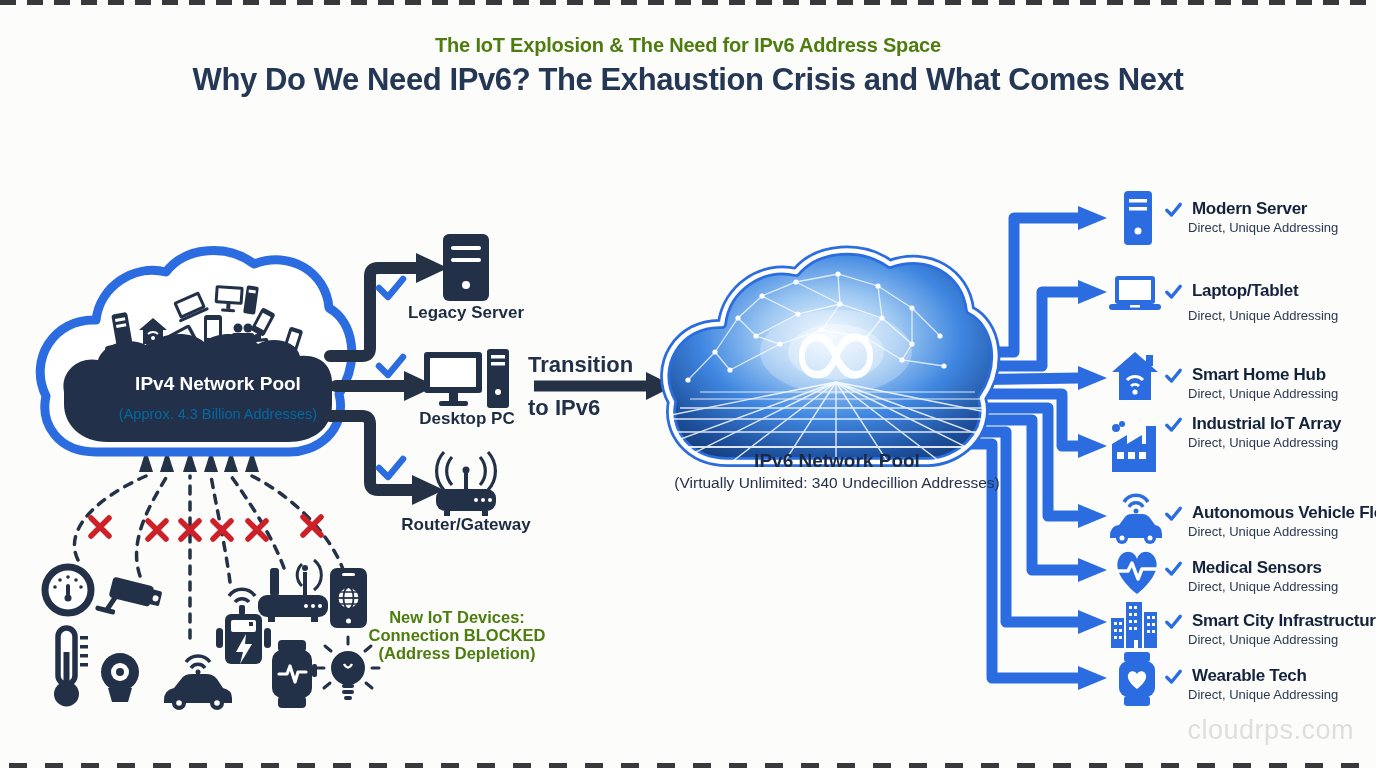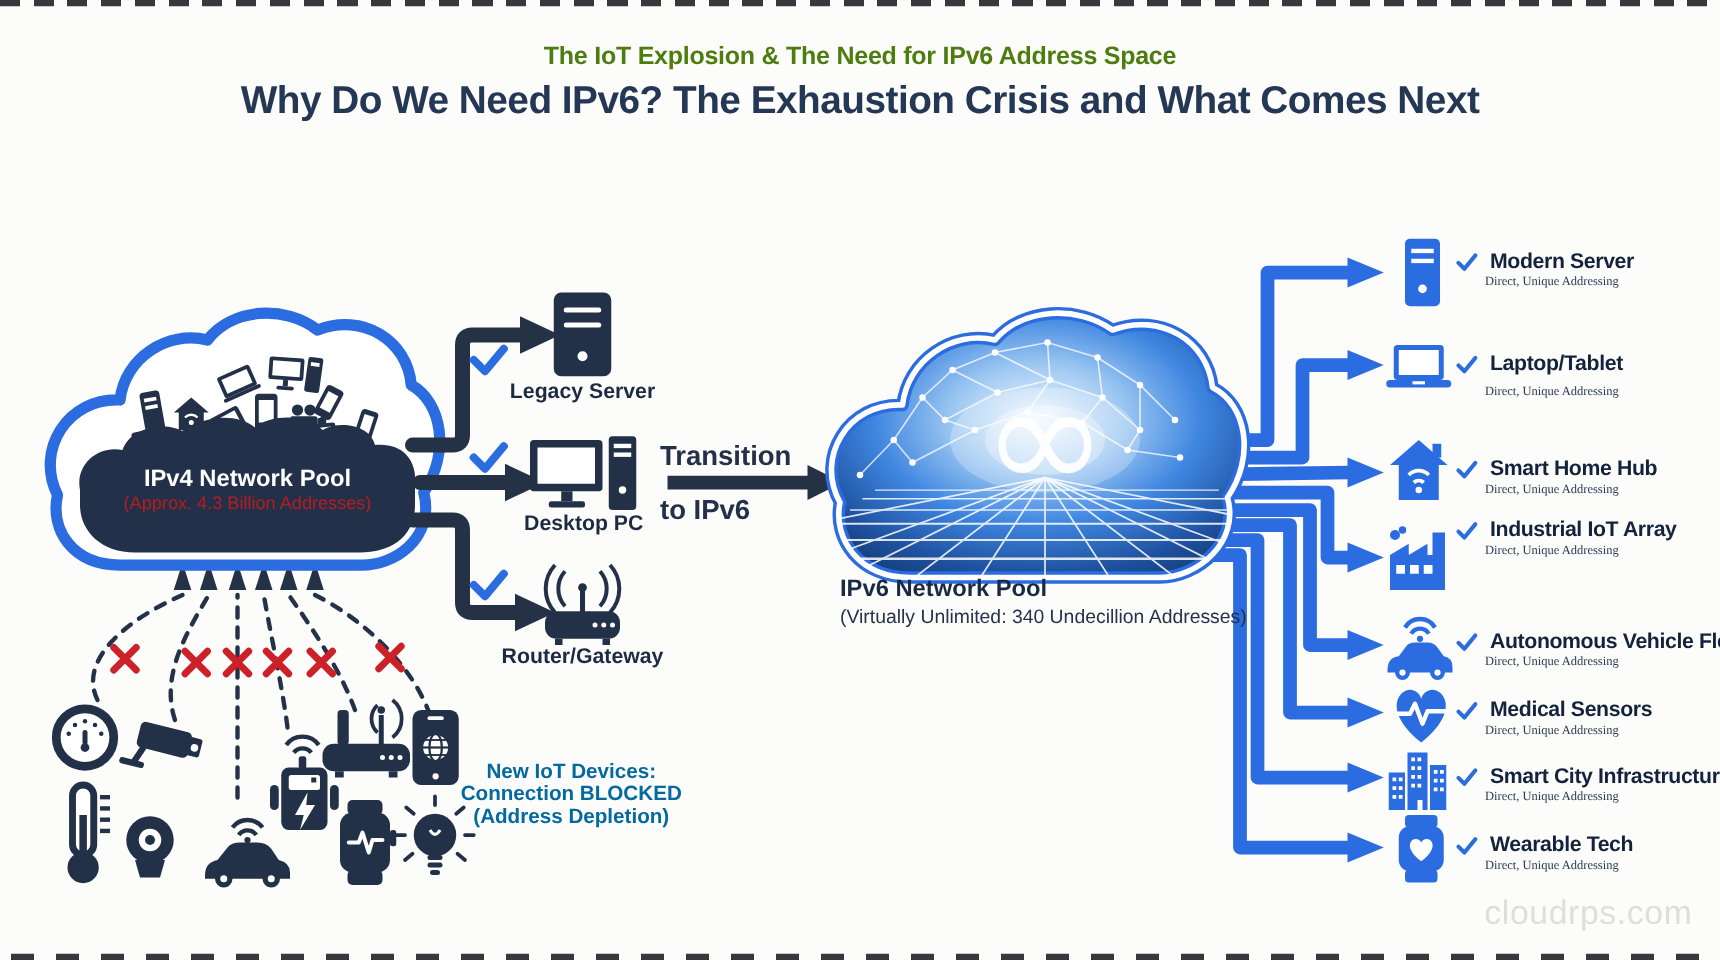--- a/index.html
+++ b/index.html
@@ -16,48 +16,48 @@
 
   
   .hdr-sub{left:0;right:0;top:34px;text-align:center;font-size:20px;font-weight:600;color:#4d7c0f;letter-spacing:-0.2px;}
   .hdr-title{left:0;right:0;top:62px;text-align:center;font-size:31px;font-weight:800;color:#243754;letter-spacing:-0.4px;}
 
   .sec-head{font-size:21px;font-weight:800;color:#1d2b42;letter-spacing:-0.3px;}
   .sec-head-left{left:82px;top:142px;}
   .sec-head-right{left:766px;top:142px;}
 
   
-  .pool4{left:64px;width:268px;top:373px;text-align:center;color:#fff;}
+  .pool4{left:64px;width:268px;top:373px;text-align:center;color:#fff;padding-left:20px;}
   .pool4 .l1{font-size:19px;font-weight:800;}
-  .pool4 .l2{font-size:14.5px;color:#b91c1c;margin-top:0;}
+  .pool4 .l2{font-size:14.5px;color:#0369a1;margin-top:11px;}
 
   
   .dev-label{width:150px;text-align:center;font-size:17px;font-weight:800;color:#1d2b42;}
 
   
   .trans{width:140px;font-size:22px;font-weight:800;color:#22304a;}
 
   
-  .blocked{left:366px;width:182px;top:608px;text-align:center;color:#0369a1;font-size:16.5px;font-weight:800;line-height:1.1;}
-
-  
-  .pool6{left:672px;width:330px;top:461px;}
+  .blocked{left:366px;width:182px;top:608px;text-align:center;color:#4d7c0f;font-size:16.5px;font-weight:800;line-height:1.1;}
+
+  
+  .pool6{left:672px;width:330px;top:450px;text-align:center;}
   .pool6 .l1{font-size:19px;font-weight:800;color:#1b2a44;}
   .pool6 .l2{font-size:15.5px;color:#24324a;margin-top:2px;}
 
   
   .note6{left:676px;top:647px;width:330px;font-size:16.5px;color:#1c2a40;line-height:1.12;}
 
   
   .r-row{position:absolute;left:1164px;width:210px;}
   .r-line{display:flex;align-items:center;gap:9px;}
   .chk{width:19px;height:19px;flex:0 0 auto;}
   .chk path{fill:none;stroke:#2b6ce0;stroke-width:4.2;stroke-linecap:round;stroke-linejoin:round;}
   .r-label{font-size:17px;font-weight:800;color:#14233c;letter-spacing:-0.3px;white-space:nowrap;}
-  .r-sub{font-size:10px;color:#2a3a50;margin-top:1px;padding-left:24px;white-space:nowrap;font-family:Liberation Serif, serif;}
+  .r-sub{font-size:13px;color:#2a3a50;margin-top:1px;padding-left:24px;white-space:nowrap;}
 
   .watermark{right:22px;bottom:22px;font-size:27px;color:#dededc;letter-spacing:0.5px;
              text-shadow:0 1px 0 #ffffff;}
 </style>
 </head>
 <body>
 
 <div class="canvas">
 
   <div class="edge-top"></div>

